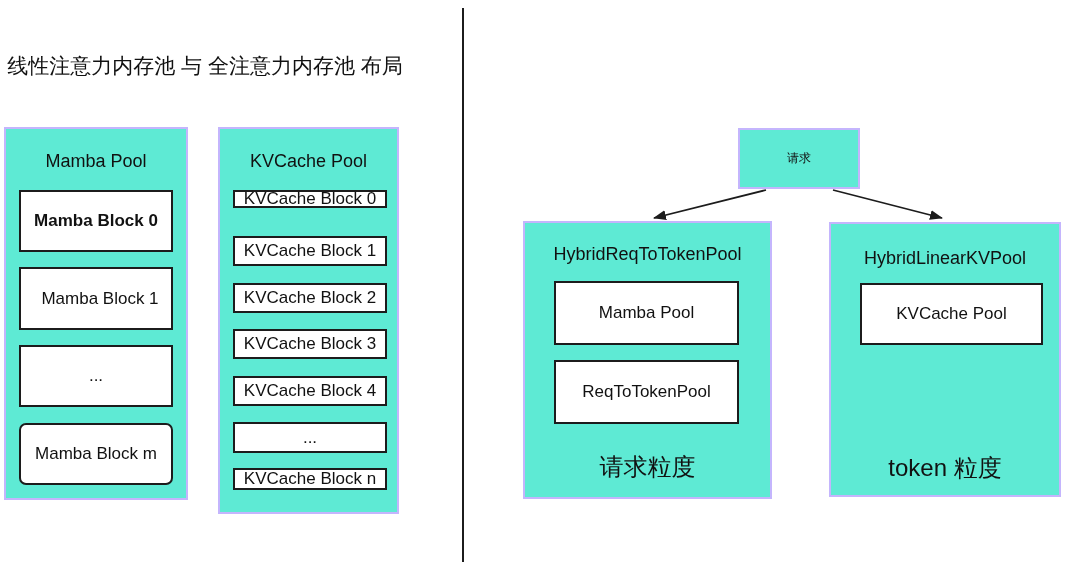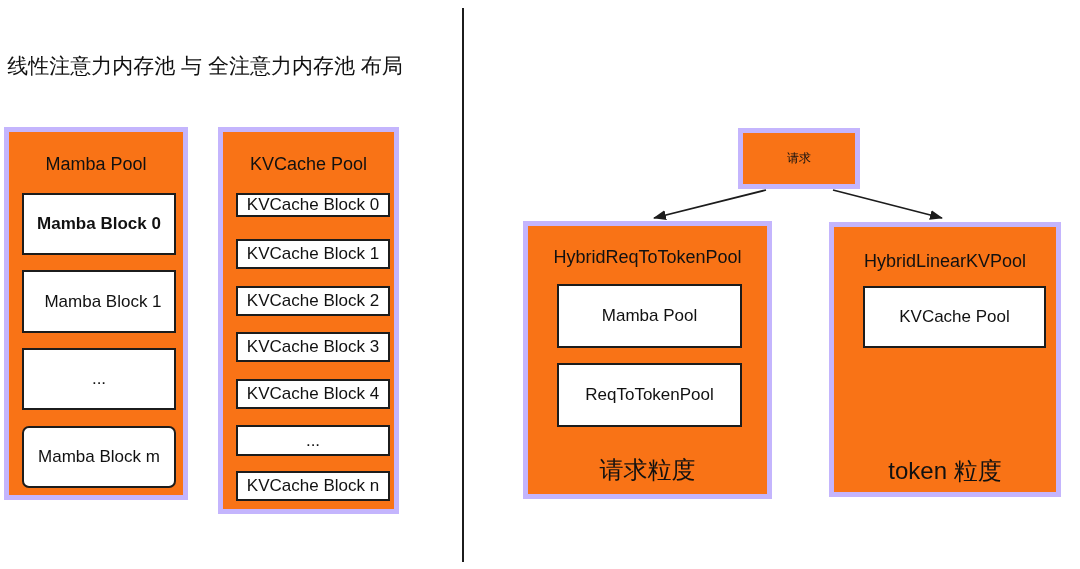--- a/index.html
+++ b/index.html
@@ -31,22 +31,22 @@
     line-height: 24px;
     text-align: center;
     white-space: nowrap;
     color: #111111;
   }
   .panel-title.left  { left: 0;   width: 410px; }
   .panel-title.right { left: 558px; width: 480px; }
 
   .box {
     position: absolute;
-    border: 5px solid #c4b5fd;
-    background: #f97316;
+    border: 2px solid #c4b5fd;
+    background: #5eead4;
     box-sizing: border-box;
   }
   .pool-title {
     position: absolute;
     left: 0;
     width: 100%;
     text-align: center;
     font-size: 18px;
     line-height: 22px;
   }
@@ -91,27 +91,27 @@
   .mamba-pool   { left: 4px;   top: 127px; width: 184px; height: 373px; }
   .mamba-pool .pool-title   { top: 21px; }
   .mamba-b0 { left: 13px; top: 61px;  width: 154px; height: 62px; font-weight: bold; }
   .mamba-b1 { left: 13px; top: 138px; width: 154px; height: 63px; padding-left: 8px; }
   .mamba-bd { left: 13px; top: 216px; width: 154px; height: 62px; }
   .mamba-bm { left: 13px; top: 294px; width: 154px; height: 62px; border-radius: 7px; }
 
   
   .kvcache-pool { left: 218px; top: 127px; width: 181px; height: 387px; }
   .kvcache-pool .pool-title { top: 21px; }
-  .kv-b0 { left: 13px; top: 61px;  width: 154px; height: 24px; }
+  .kv-b0 { left: 13px; top: 61px;  width: 154px; height: 18px; }
   .kv-b1 { left: 13px; top: 107px; width: 154px; height: 30px; }
   .kv-b2 { left: 13px; top: 154px; width: 154px; height: 30px; }
   .kv-b3 { left: 13px; top: 200px; width: 154px; height: 30px; }
   .kv-b4 { left: 13px; top: 247px; width: 154px; height: 30px; }
   .kv-bd { left: 13px; top: 293px; width: 154px; height: 31px; }
-  .kv-bn { left: 13px; top: 339px; width: 154px; height: 30px; }
+  .kv-bn { left: 13px; top: 339px; width: 154px; height: 22px; }
 
   
   .request-box { left: 738px; top: 128px; width: 122px; height: 61px; }
 
   .hybrid-req-pool { left: 523px; top: 221px; width: 249px; height: 278px; }
   .hybrid-req-pool .pool-title { top: 20px; }
   .hrp-mamba { left: 29px; top: 58px;  width: 185px; height: 64px; }
   .hrp-req   { left: 29px; top: 137px; width: 185px; height: 64px; }
   .hybrid-req-pool .granularity { top: 233px; }
 

